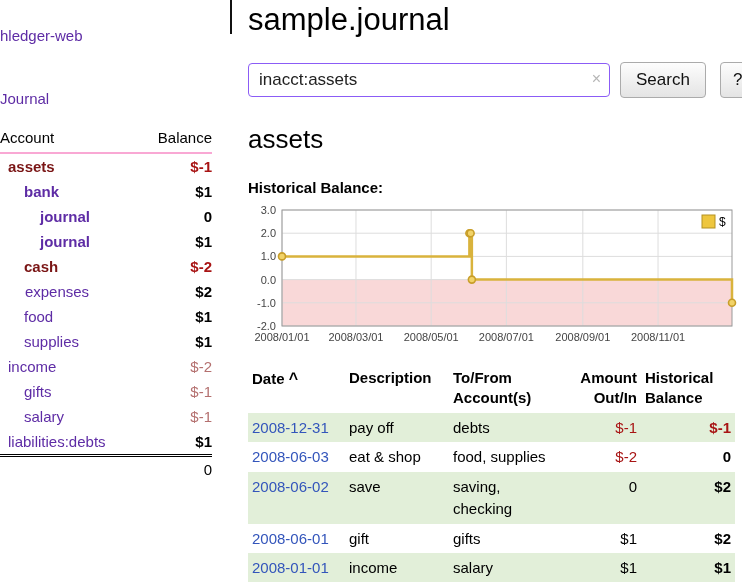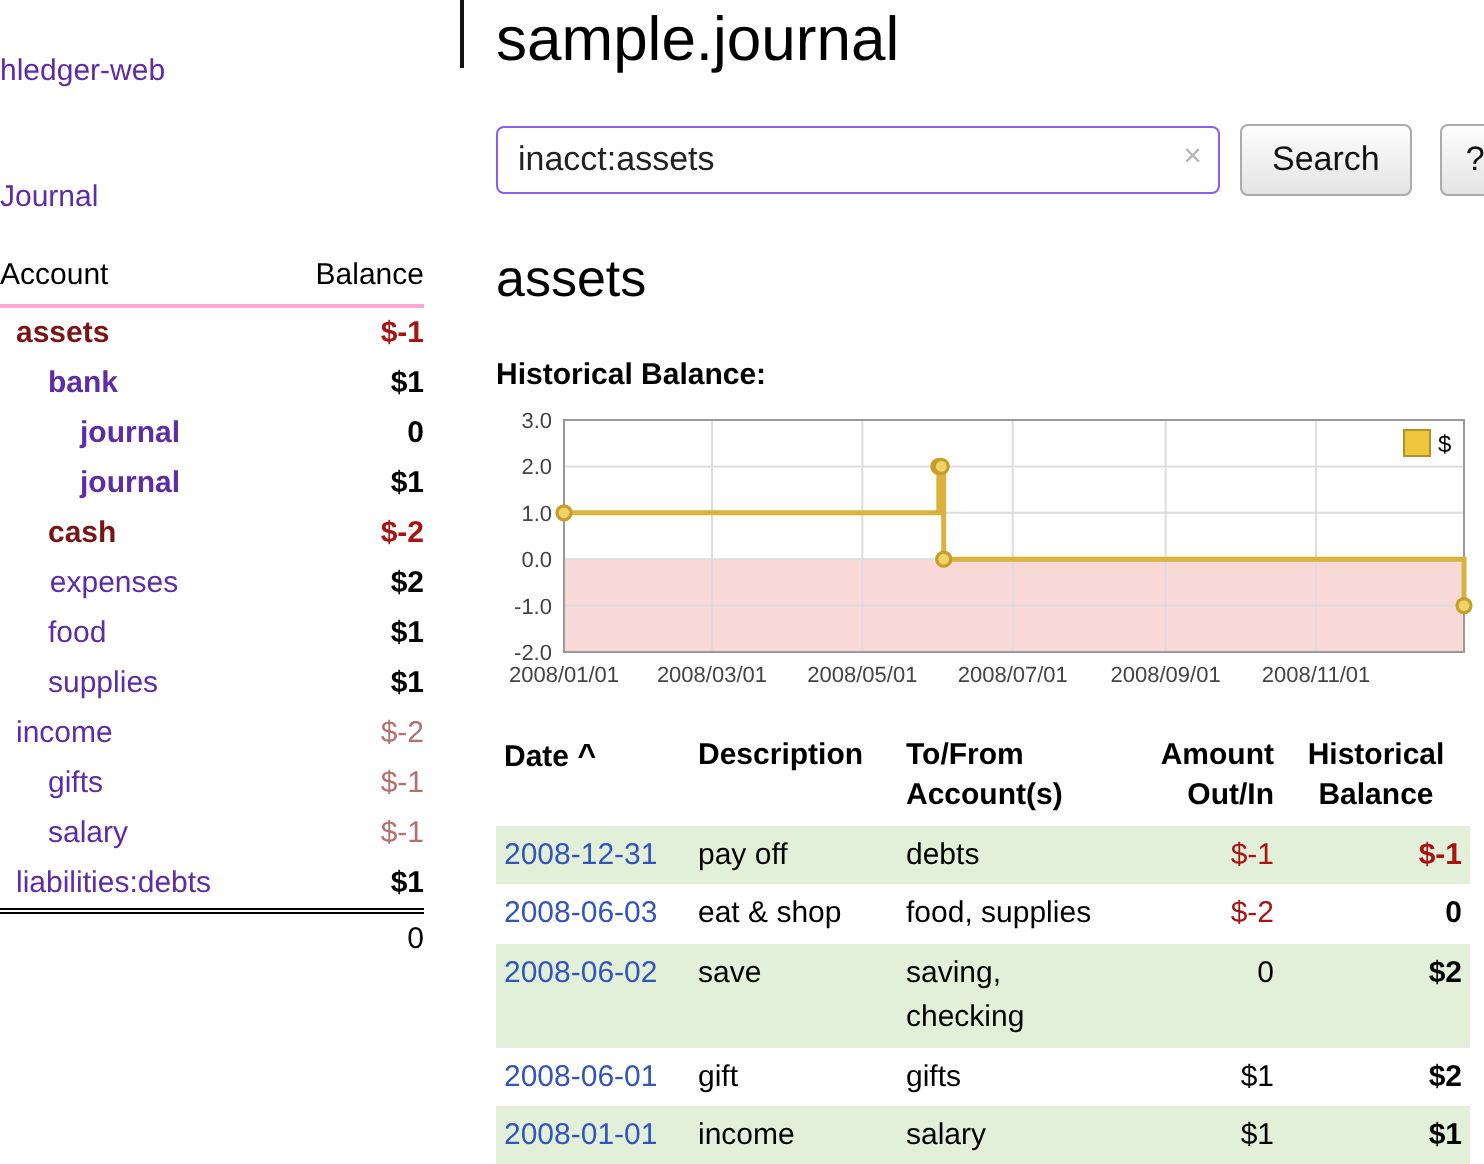--- a/index.html
+++ b/index.html
@@ -57,21 +57,21 @@
   #chart svg{display:block;font-family:"Liberation Sans","DejaVu Sans",sans-serif;}
 
   
   table.register{border-collapse:collapse;table-layout:fixed;margin-top:14px;width:487px;}
   table.register th,table.register td{box-sizing:border-box;padding:4px 4px;font-size:15px;}
   table.register th{text-align:left;vertical-align:top;font-weight:bold;line-height:1.35;}
   table.register th.c-date{width:97px;}
   table.register th.c-desc{width:104px;}
   table.register th.c-acct{width:112px;}
   table.register th.c-amt{width:80px;text-align:right;}
-  table.register th.c-bal{width:94px;text-align:center;}
+  table.register th.c-bal{width:94px;text-align:left;}
   table.register td{vertical-align:top;line-height:1.45;}
   table.register td.amt,table.register td.bal{text-align:right;}
   table.register tbody tr:nth-child(odd){background:var(--rowgreen,#e2efd9);}
   table.register td.neg{color:var(--negred,#a81414);}
   .date-link{color:var(--dateblue,#3355bb);}
   .sort{font-weight:900;font-size:16px;}
 </style>
 </head>
 <body>
 

